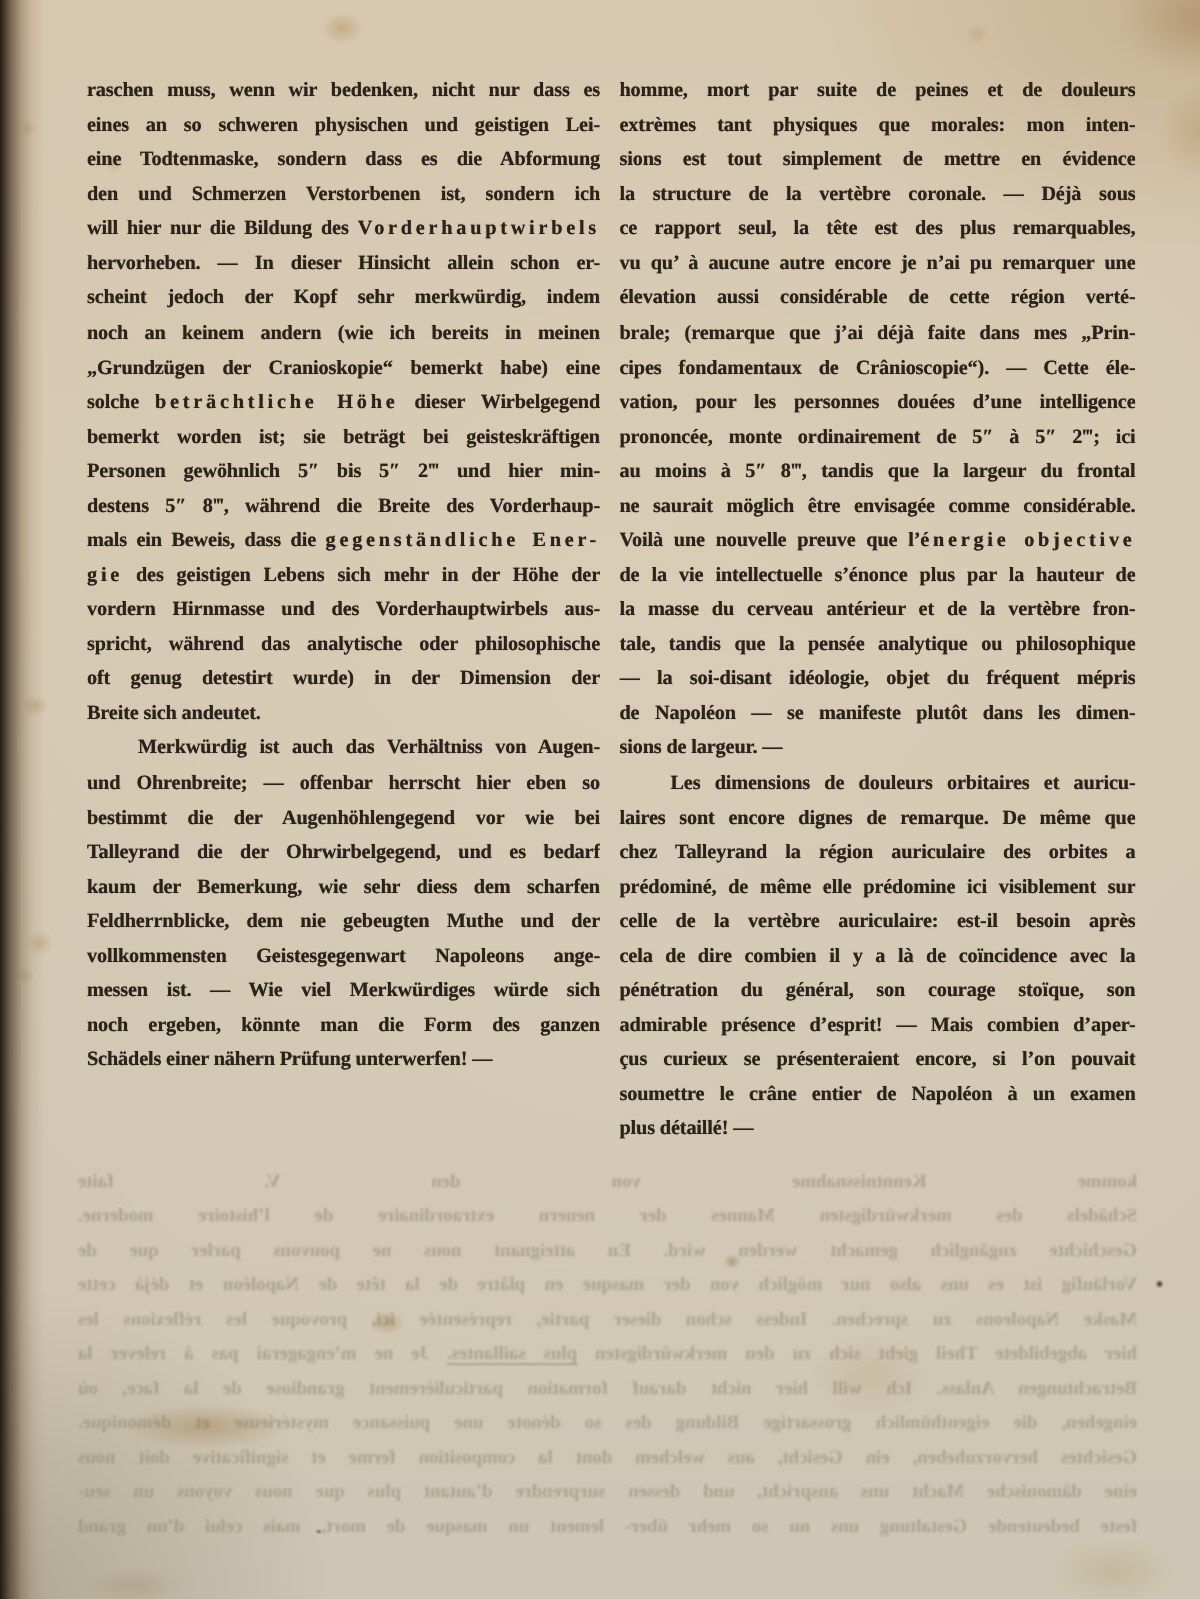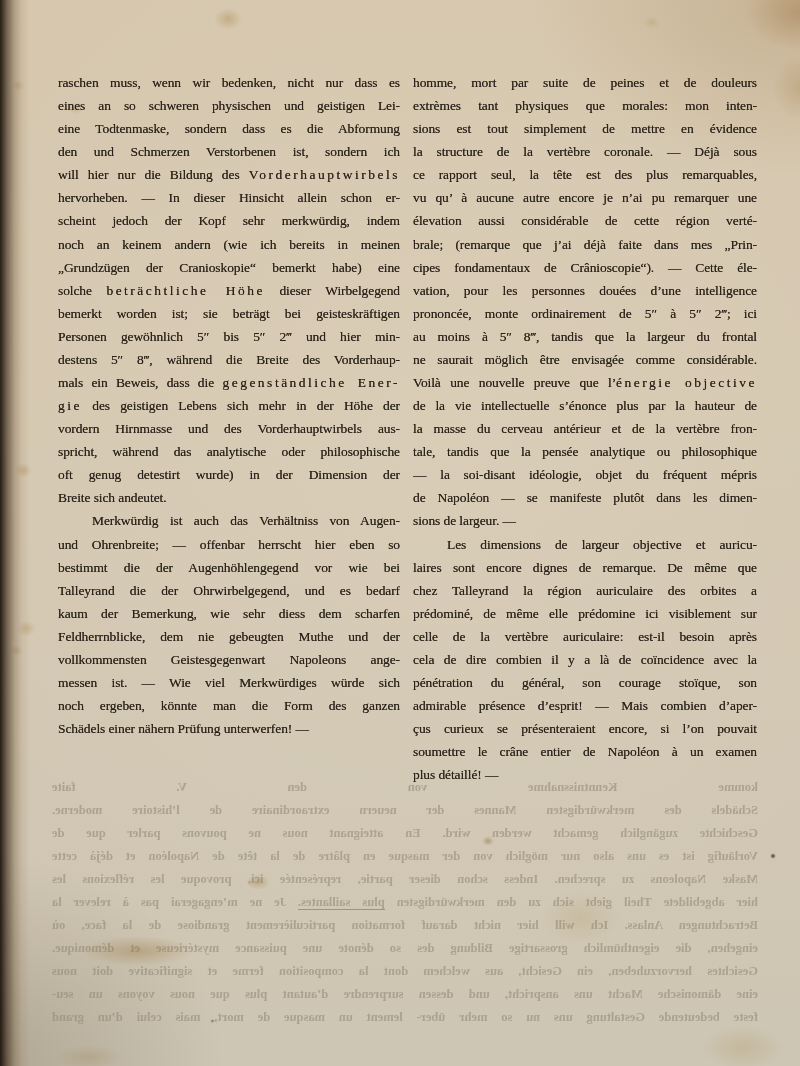--- a/index.html
+++ b/index.html
@@ -16,22 +16,22 @@
       linear-gradient(180deg, #d6c7ae 0%, #d5c8b1 40%, #d2c7b3 70%, #cdc6b4 100%);
   }
   .gutter {
     position: absolute; left: 0; top: 0; bottom: 0; width: 30px; z-index: 3;
     background: linear-gradient(90deg,
       rgba(22,14,7,0.92) 0%, rgba(52,34,18,0.62) 22%,
       rgba(96,70,40,0.32) 48%, rgba(140,110,70,0.14) 72%, rgba(0,0,0,0) 100%);
     pointer-events: none;
   }
   .col {
-    position: absolute; top: 71px; z-index: 2;
-    color: #2b231a; font-weight: normal; font-size: 13.5px;
+    position: absolute; top: 48px; z-index: 2;
+    color: #2b231a; font-weight: bold; font-size: 13.5px;
     letter-spacing: -0.1px;
     text-shadow: 0 0 0.5px rgba(43,35,26,0.75);
   }
   .col-german { left: 58px;  width: 342px; }
   .col-french { left: 413px; width: 344px; }
   .line {
     height: 23.08px; line-height: 23.08px; overflow: hidden;
     text-align: justify; text-align-last: justify; white-space: normal;
   }
   .line.indent { text-indent: 34px; }
@@ -102,21 +102,21 @@
       <div class="line">prononcée, monte ordinairement de 5″ à 5″ 2‴; ici</div>
       <div class="line">au moins à 5″ 8‴, tandis que la largeur du frontal</div>
       <div class="line">ne saurait möglich être envisagée comme considérable.</div>
       <div class="line"><span>Voilà une nouvelle preuve que l’</span><span class="sp">énergie objective</span></div>
       <div class="line">de la vie intellectuelle s’énonce plus par la hauteur de</div>
       <div class="line">la masse du cerveau antérieur et de la vertèbre fron-</div>
       <div class="line">tale, tandis que la pensée analytique ou philosophique</div>
       <div class="line">— la soi-disant idéologie, objet du fréquent mépris</div>
       <div class="line">de Napoléon — se manifeste plutôt dans les dimen-</div>
       <div class="line para-end">sions de largeur. —</div>
-      <div class="line indent">Les dimensions de largeur objective et auricu-</div>
+      <div class="line indent">Les dimensions de douleurs orbitaires et auricu-</div>
       <div class="line">laires sont encore dignes de remarque. De même que</div>
       <div class="line">chez Talleyrand la région auriculaire des orbites a</div>
       <div class="line">prédominé, de même elle prédomine ici visiblement sur</div>
       <div class="line">celle de la vertèbre auriculaire: est-il besoin après</div>
       <div class="line">cela de dire combien il y a là de coïncidence avec la</div>
       <div class="line">pénétration du général, son courage stoïque, son</div>
       <div class="line">admirable présence d’esprit! — Mais combien d’aper-</div>
       <div class="line">çus curieux se présenteraient encore, si l’on pouvait</div>
       <div class="line">soumettre le crâne entier de Napoléon à un examen</div>
       <div class="line para-end">plus détaillé! —</div>

